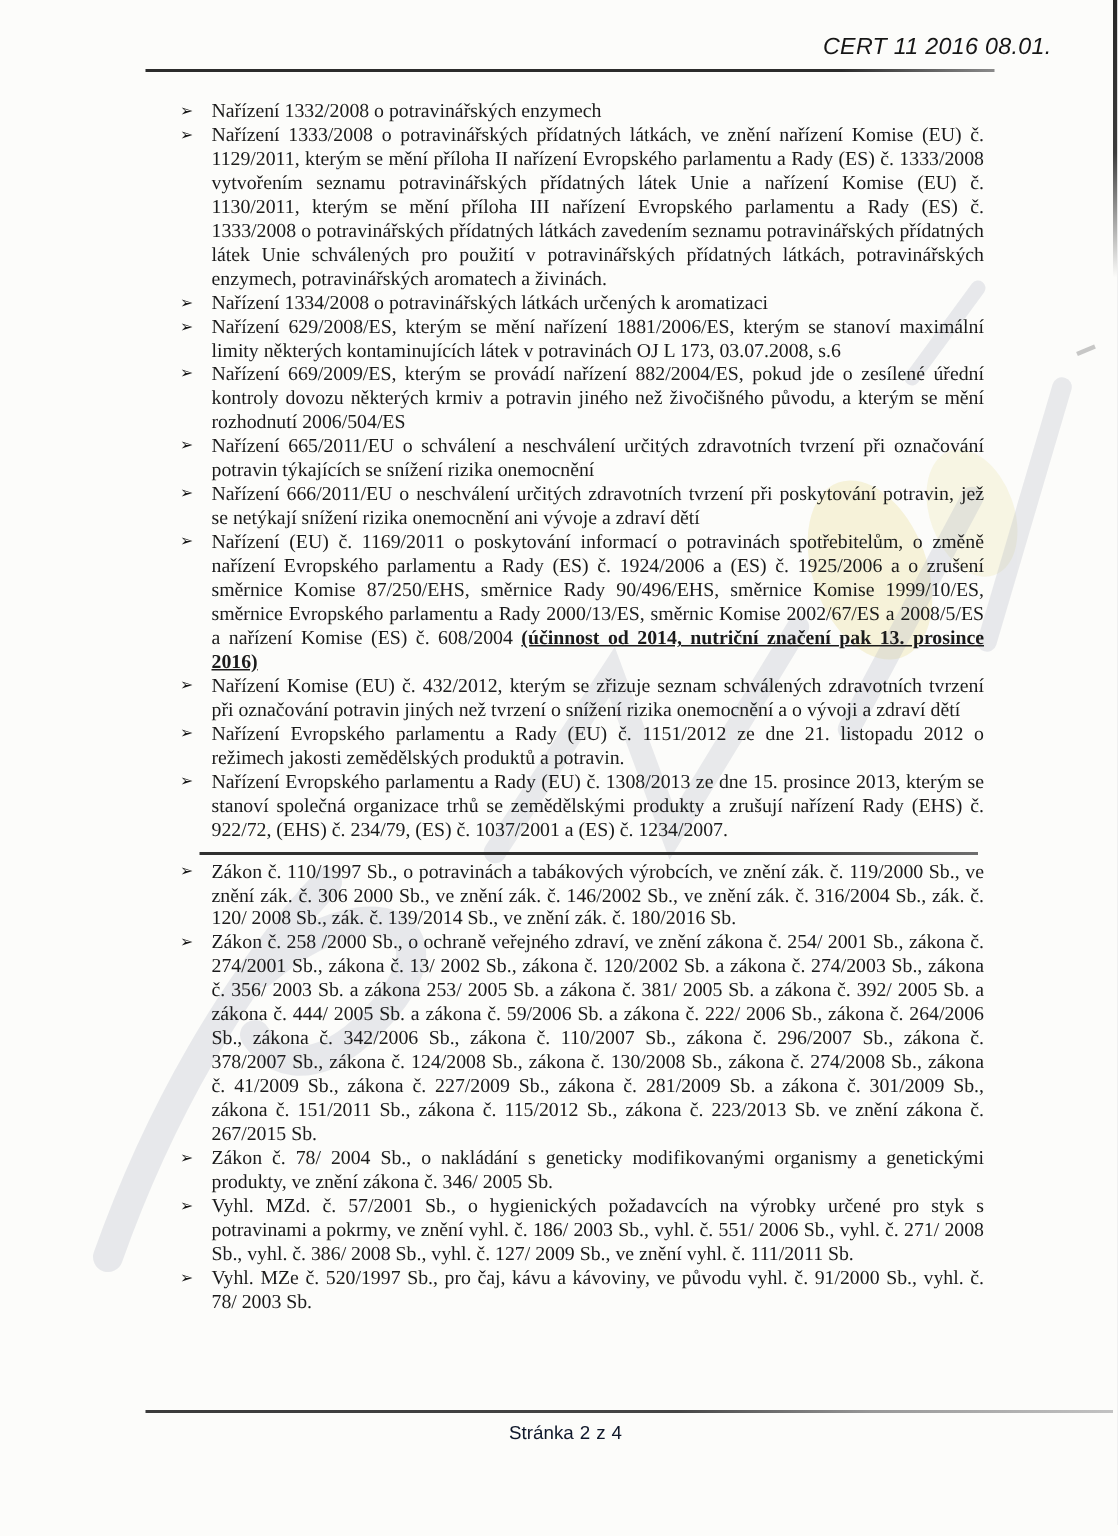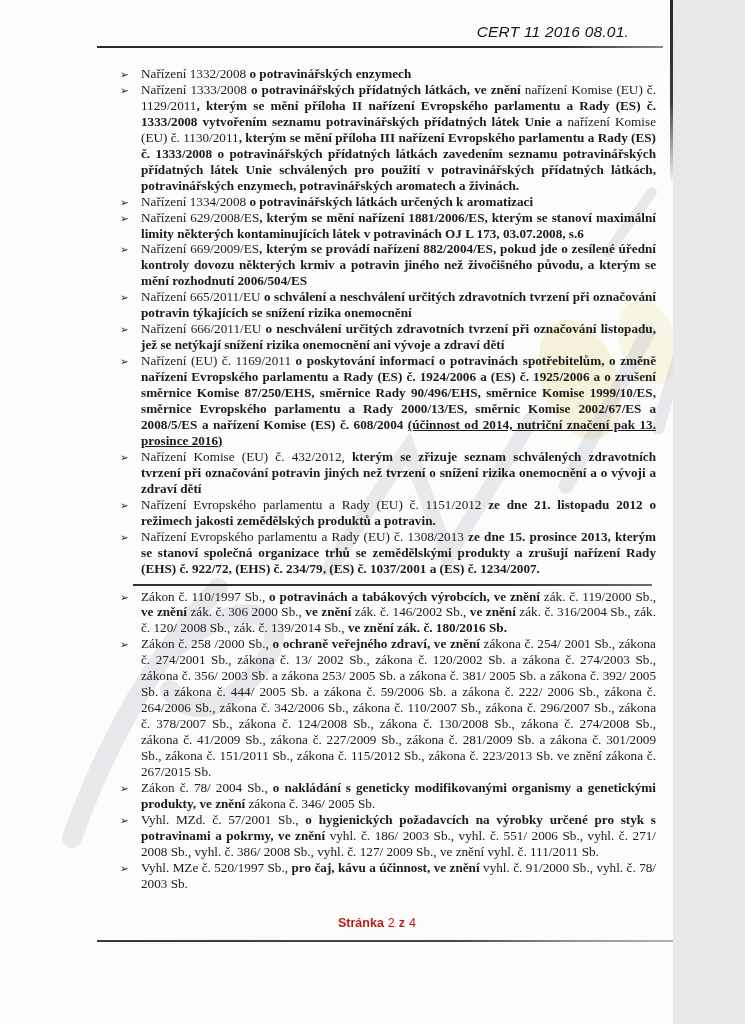--- a/index.html
+++ b/index.html
@@ -1,18 +1,18 @@
 <!DOCTYPE html>
 <html><head>
 <meta charset="utf-8">
 <style>
   html,body{margin:0;padding:0;background:#e8e8e8;}
   .page{
     position:relative;
-    width:673px;height:1024px;
+    width:745px;height:1024px;
     background:#fcfcfa;
     overflow:hidden;
     font-family:"Liberation Serif", serif;
   }
   .watermark{position:absolute;left:0;top:0;z-index:0;pointer-events:none;}
   .layer{position:relative;z-index:1;}
   
   .doc-code{
     position:absolute;top:23px;right:44px;
     font-family:"Liberation Sans", sans-serif;
@@ -35,35 +35,35 @@
   }
   .content ul{list-style:none;margin:0;padding:0;}
   .content li{position:relative;padding-left:21px;}
   .bullet{
     position:absolute;left:0;top:1px;
     font-family:"DejaVu Sans", sans-serif;
     font-size:10.5px;color:#141414;
   }
   .b{font-weight:normal;}
   .bu{font-weight:bold;text-decoration:underline;}
-  .r{font-weight:bold;}
+  .r{font-weight:normal;}
   .section-rule{
     height:2px;width:519px;
     margin:7px 0 3px 13px;
     background:linear-gradient(to right,#303030 0%,#303030 70%,#6e6e6e 100%);
   }
   
   .footer-rule{
     position:absolute;top:940px;left:97px;width:645px;height:2px;
     background:linear-gradient(to right,#3b3b3b 0%,#454545 55%,#979797 75%,#c2c2c2 100%);
   }
   .page-number{
-    position:absolute;top:916px;left:97px;width:560px;text-align:center;
+    position:absolute;top:948px;left:97px;width:560px;text-align:center;
     font-family:"Liberation Sans", sans-serif;
-    font-size:12.5px;color:#b91c1c;
+    font-size:12.5px;color:#0f172a;
   }
   .page-number span{margin:0 2px;}
 </style>
 </head>
 <body>
 
 <div class="page">
 
   <svg class="watermark" width="745" height="1024" viewBox="0 0 745 1024">
     <ellipse cx="580" cy="380" rx="38" ry="62" transform="rotate(-20 580 380)" fill="#f0e9bd" opacity="0.55"></ellipse>
@@ -86,33 +86,33 @@
     <div class="scan-edge-right"></div>
 
     <div class="content">
       <ul>
           <li><span class="bullet">➢</span><span class="b">Nařízení 1332/2008</span><span class="r"> o potravinářských enzymech</span></li>
           <li><span class="bullet">➢</span><span class="b">Nařízení 1333/2008</span><span class="r"> o potravinářských přídatných látkách, ve znění </span><span class="b">nařízení Komise (EU) č. 1129/2011</span><span class="r">, kterým se mění příloha II nařízení Evropského parlamentu a Rady (ES) č. 1333/2008 vytvořením seznamu potravinářských přídatných látek Unie a </span><span class="b">nařízení Komise (EU) č. 1130/2011</span><span class="r">, kterým se mění příloha III nařízení Evropského parlamentu a Rady (ES) č. 1333/2008 o potravinářských přídatných látkách zavedením seznamu potravinářských přídatných látek Unie schválených pro použití v potravinářských přídatných látkách, potravinářských enzymech, potravinářských aromatech a živinách.</span></li>
           <li><span class="bullet">➢</span><span class="b">Nařízení 1334/2008</span><span class="r"> o potravinářských látkách určených k aromatizaci</span></li>
           <li><span class="bullet">➢</span><span class="b">Nařízení 629/2008/ES</span><span class="r">, kterým se mění nařízení 1881/2006/ES, kterým se stanoví maximální limity některých kontaminujících látek v potravinách  OJ L 173, 03.07.2008, s.6</span></li>
           <li><span class="bullet">➢</span><span class="b">Nařízení 669/2009/ES</span><span class="r">, kterým se provádí nařízení  882/2004/ES, pokud jde o zesílené úřední kontroly dovozu některých krmiv a potravin jiného než živočišného původu, a kterým se mění rozhodnutí 2006/504/ES</span></li>
           <li><span class="bullet">➢</span><span class="b">Nařízení 665/2011/EU</span><span class="r"> o schválení a neschválení určitých zdravotních tvrzení při označování potravin týkajících se snížení rizika onemocnění</span></li>
-          <li><span class="bullet">➢</span><span class="b">Nařízení 666/2011/EU</span><span class="r"> o neschválení určitých zdravotních tvrzení při označování listopadu, jež se netýkají snížení rizika onemocnění ani vývoje a zdraví dětí</span></li>
+          <li><span class="bullet">➢</span><span class="b">Nařízení 666/2011/EU</span><span class="r"> o neschválení určitých zdravotních tvrzení při poskytování potravin, jež se netýkají snížení rizika onemocnění ani vývoje a zdraví dětí</span></li>
           <li><span class="bullet">➢</span><span class="b">Nařízení (EU) č. 1169/2011</span><span class="r">  o poskytování informací o potravinách spotřebitelům, o změně nařízení Evropského parlamentu a Rady (ES) č. 1924/2006 a (ES) č. 1925/2006 a o zrušení směrnice Komise 87/250/EHS, směrnice Rady 90/496/EHS, směrnice Komise 1999/10/ES, směrnice Evropského parlamentu a Rady 2000/13/ES, směrnic Komise 2002/67/ES a 2008/5/ES a nařízení Komise (ES) č. 608/2004 </span><span class="bu">(účinnost od 2014, nutriční značení pak 13. prosince 2016)</span></li>
           <li><span class="bullet">➢</span><span class="b">Nařízení Komise (EU) č. 432/2012,</span><span class="r"> kterým se zřizuje seznam schválených zdravotních tvrzení při označování potravin jiných než tvrzení o snížení rizika onemocnění a o vývoji a zdraví dětí</span></li>
           <li><span class="bullet">➢</span><span class="b">Nařízení Evropského parlamentu a Rady (EU) č. 1151/2012</span><span class="r"> ze dne 21. listopadu 2012 o režimech jakosti zemědělských produktů a potravin.</span></li>
           <li><span class="bullet">➢</span><span class="b">Nařízení Evropského parlamentu a Rady (EU) č. 1308/2013</span><span class="r"> ze dne 15. prosince 2013, kterým se stanoví společná organizace trhů se zemědělskými produkty a zrušují nařízení Rady (EHS) č. 922/72, (EHS) č. 234/79, (ES) č. 1037/2001 a (ES) č. 1234/2007.</span></li>
         </ul>
       <div class="section-rule"></div>
       <ul>
           <li><span class="bullet">➢</span><span class="b">Zákon č. 110/1997 Sb.,</span><span class="r"> o potravinách a tabákových výrobcích, ve znění </span><span class="b">zák. č. 119/2000 Sb.,</span><span class="r"> ve znění </span><span class="b">zák. č. 306 2000 Sb.,</span><span class="r"> ve znění </span><span class="b">zák. č. 146/2002 Sb.,</span><span class="r"> ve znění </span><span class="b">zák. č. 316/2004 Sb., zák. č. 120/ 2008 Sb., zák. č. 139/2014 Sb.,</span><span class="r"> ve znění zák. č. 180/2016 Sb.</span></li>
           <li><span class="bullet">➢</span><span class="b">Zákon č. 258 /2000 Sb.,</span><span class="r"> o ochraně veřejného zdraví, ve znění </span><span class="b">zákona č. 254/ 2001 Sb., zákona č. 274/2001 Sb., zákona č. 13/ 2002 Sb., zákona č. 120/2002 Sb. a zákona č. 274/2003 Sb., zákona č. 356/ 2003 Sb. a zákona 253/ 2005 Sb. a zákona č. 381/ 2005 Sb. a zákona č. 392/ 2005 Sb. a zákona č. 444/ 2005 Sb. a zákona č. 59/2006 Sb. a zákona č. 222/ 2006 Sb., zákona č. 264/2006 Sb., zákona č. 342/2006 Sb., zákona č. 110/2007 Sb., zákona č. 296/2007 Sb., zákona č. 378/2007 Sb., zákona č. 124/2008 Sb., zákona č. 130/2008 Sb., zákona č. 274/2008 Sb., zákona č. 41/2009 Sb., zákona č. 227/2009 Sb., zákona č. 281/2009 Sb. a zákona č. 301/2009 Sb., zákona č. 151/2011 Sb., zákona č. 115/2012 Sb., zákona č. 223/2013 Sb. ve znění zákona č. 267/2015 Sb.</span></li>
           <li><span class="bullet">➢</span><span class="b">Zákon č. 78/ 2004 Sb.,</span><span class="r"> o nakládání s geneticky modifikovanými organismy a genetickými produkty, ve znění </span><span class="b">zákona č. 346/ 2005 Sb.</span></li>
           <li><span class="bullet">➢</span><span class="b">Vyhl. MZd. č. 57/2001 Sb.,</span><span class="r"> o hygienických požadavcích na výrobky určené pro styk s potravinami a pokrmy, ve znění </span><span class="b">vyhl. č. 186/ 2003 Sb., vyhl. č. 551/ 2006 Sb., vyhl. č. 271/ 2008 Sb., vyhl. č. 386/ 2008 Sb., vyhl. č. 127/ 2009 Sb., ve znění vyhl. č. 111/2011 Sb.</span></li>
-          <li><span class="bullet">➢</span><span class="b">Vyhl. MZe č. 520/1997 Sb.,</span><span class="r"> pro čaj, kávu a účinnost, ve znění </span><span class="b">vyhl. č. 91/2000 Sb., vyhl. č. 78/ 2003 Sb.</span></li>
+          <li><span class="bullet">➢</span><span class="b">Vyhl. MZe č. 520/1997 Sb.,</span><span class="r"> pro čaj, kávu a kávoviny, ve původu </span><span class="b">vyhl. č. 91/2000 Sb., vyhl. č. 78/ 2003 Sb.</span></li>
         </ul>
     </div>
 
     <div class="footer-rule"></div>
     <div class="page-number">
       <span class="r">Stránka</span><span class="b">2</span><span class="r">z</span><span class="b">4</span>
     </div>
   </div>
 </div>
 

